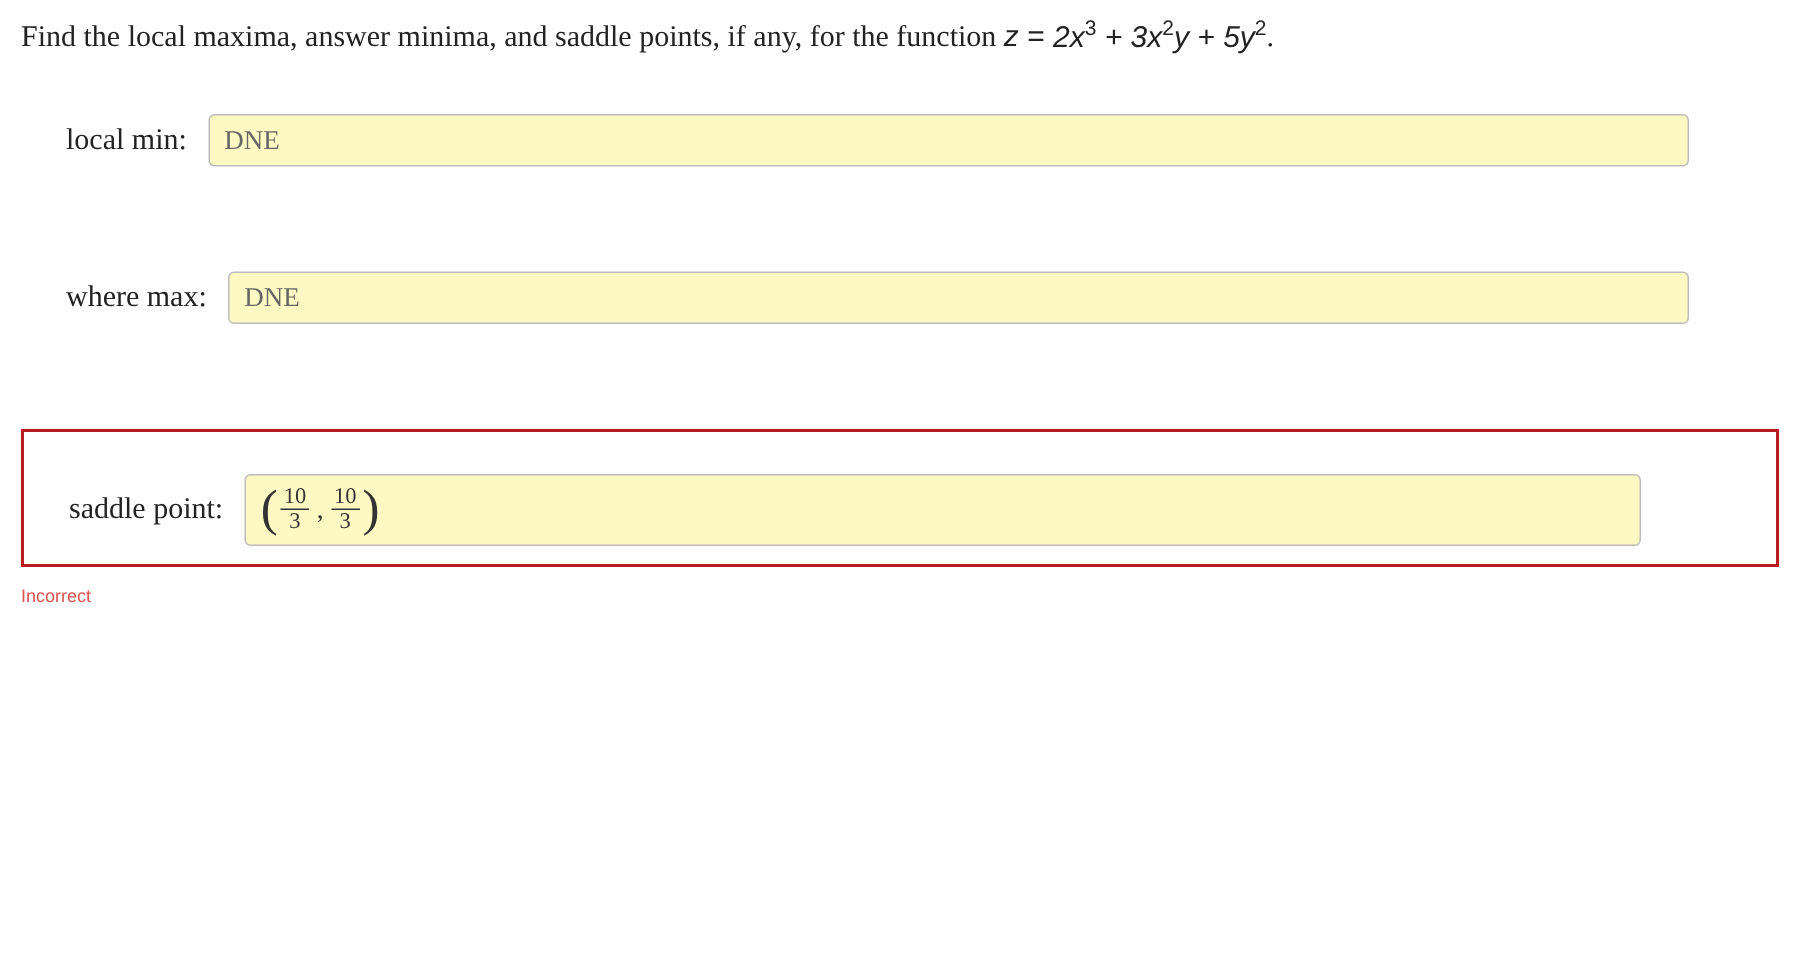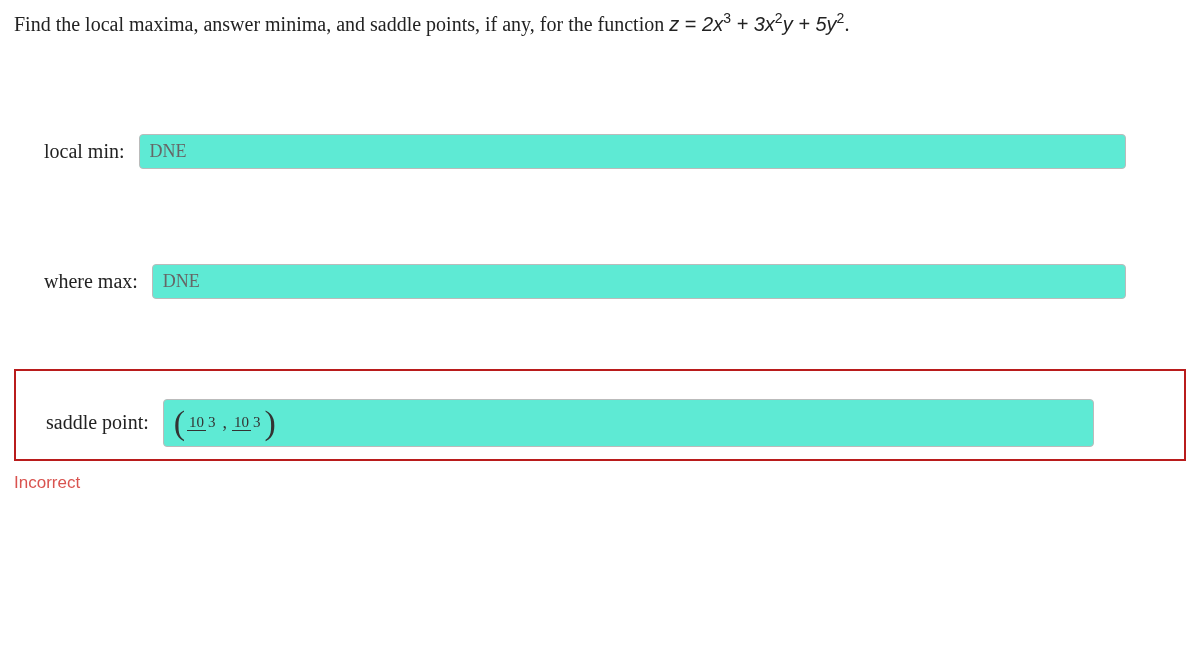--- a/index.html
+++ b/index.html
@@ -11,75 +11,75 @@
     color: #222;
     background: #fff;
     width: 1200px;
     height: 649px;
   }
   .question-text { line-height: 1.5; }
   .question-text p { margin: 0 0 10px 0; }
   .math { font-style: italic; font-family: Liberation Sans, sans-serif; }
   sup { font-size: 0.7em; vertical-align: super; font-style: normal; }
   .answer-block {
-    margin-top: 95px;
+    margin-top: 36px;
     margin-bottom: 70px;
     display: flex;
     align-items: center;
     padding-left: 30px;
   }
   .answer-block.last { margin-bottom: 0; }
   .label {
     font-size: 20px;
     margin-right: 14px;
     white-space: nowrap;
   }
   .input-box {
     flex: 1;
     border: 1px solid #bbb;
     border-radius: 4px;
     padding: 6px 10px;
     font-size: 18px;
     color: #666;
-    background: #5eead4;
+    background: #fef9c3;
     min-height: 34px;
     margin-right: 60px;
     font-family: 'Times New Roman', serif;
     display: flex;
   }
   .incorrect-box {
     border: 2px solid #b91c1c;
     padding: 28px 30px 12px 30px;
     margin-top: 50px;
   }
   .incorrect-box .answer-block {
     margin: 0;
     padding-left: 0;
   }
   .incorrect-label {
     color: #d9534f;
     font-family: Arial, Helvetica, sans-serif;
-    font-size: 17px;
+    font-size: 12px;
     margin-top: 12px;
   }
   .frac-wrap {
     display: inline-flex;
     align-items: center;
     color: #333;
     font-size: 18px;
   }
   .paren {
     font-size: 34px;
     line-height: 1;
     position: relative;
     font-weight: 300;
   }
   .frac {
     display: inline-flex;
-    flex-direction: row;
+    flex-direction: column;
     align-items: center;
     font-size: 15px;
     line-height: 1.1;
     margin: 0 2px;
   }
   .frac .num { border-bottom: 1px solid #333; padding: 0 2px; }
   .frac .den { padding: 0 2px; }
   .comma { margin: 0 3px; }
 </style>
 </head>

